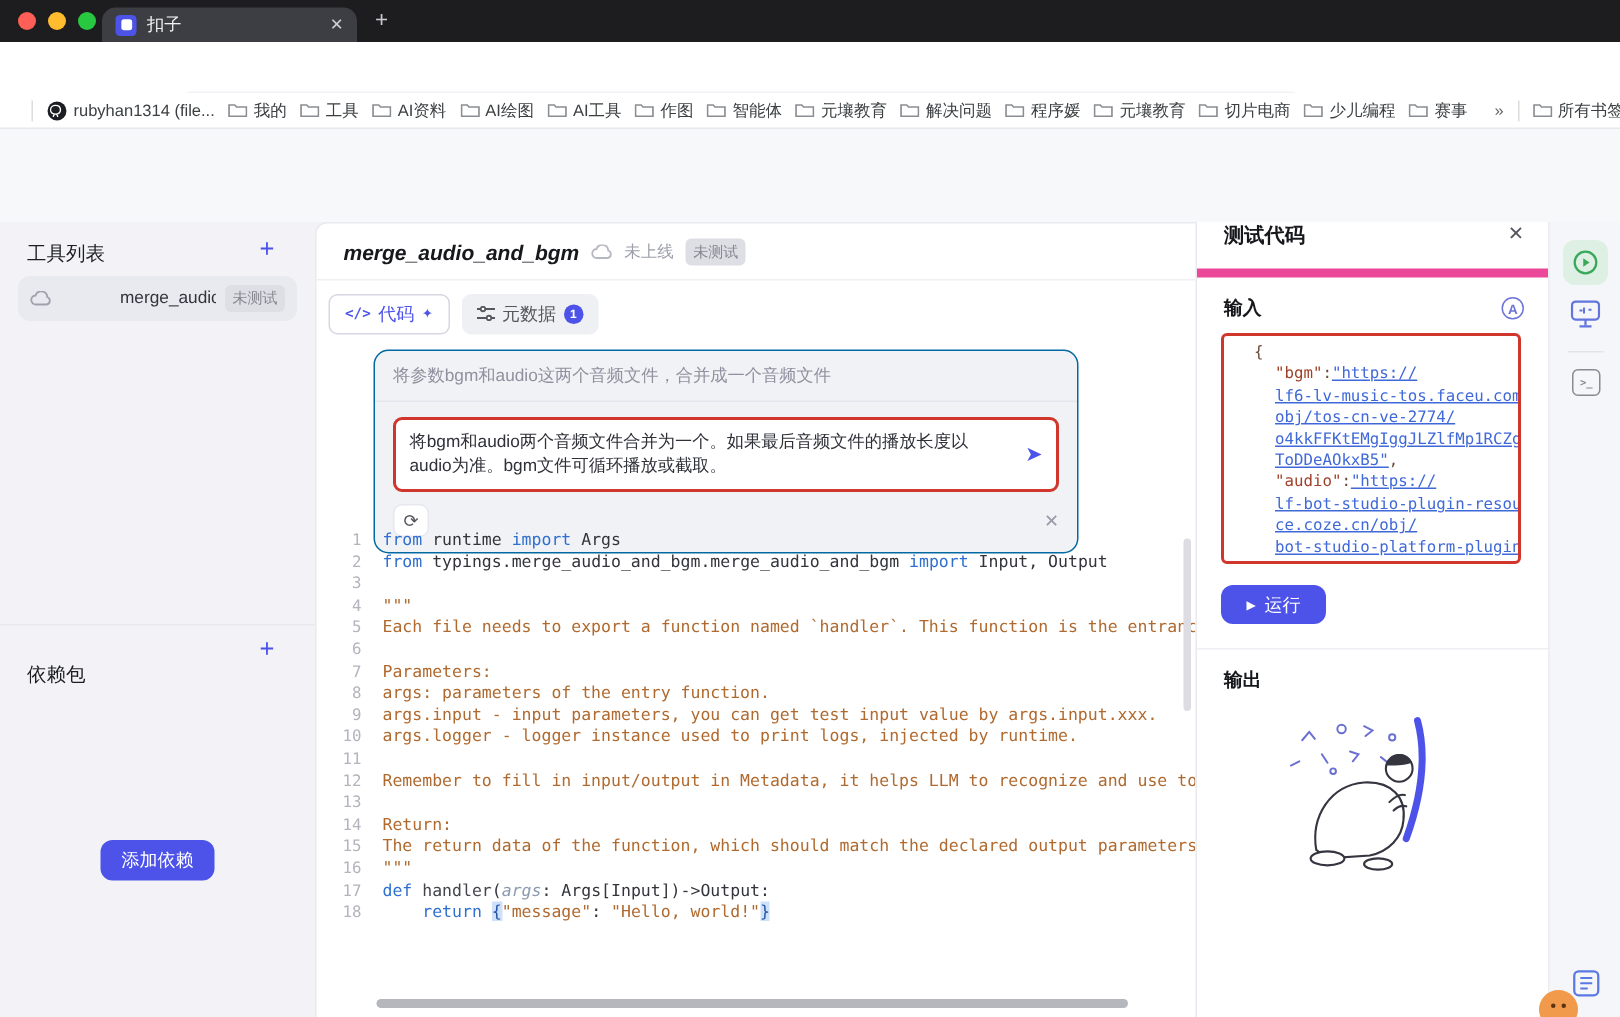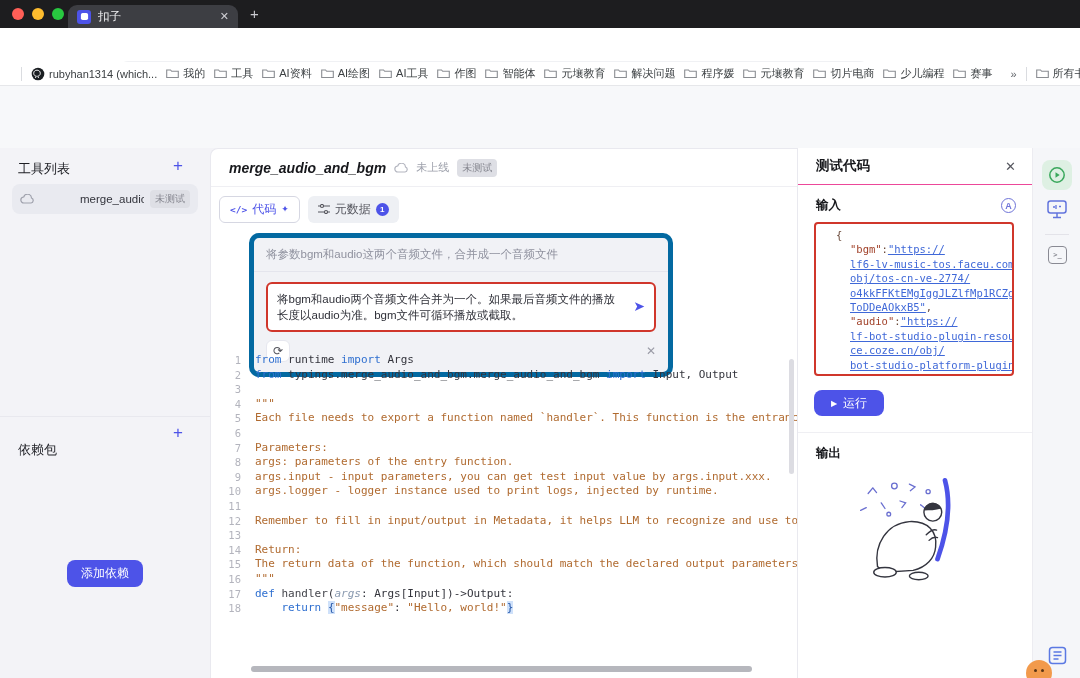--- a/index.html
+++ b/index.html
@@ -73,21 +73,21 @@
   .mtabs { height:44px; display:flex; align-items:center; padding:0 8px; gap:8px; }
   .tab-code { border:1px solid #d6d7e2; background:#fff; border-radius:6px; color:#4d53e8; display:flex; gap:5px;
               align-items:center; padding:0 10px; height:27px; font-size:12px; }
   .tab-code .angle { font-size:9.5px; font-weight:bold; font-family:"DejaVu Sans Mono",monospace; }
   .tab-code .spark { font-size:9px; }
   .tab-meta { background:#eef0f4; border-radius:6px; color:#55565e; display:flex; gap:5px; align-items:center;
               padding:0 10px; height:27px; font-size:12px; }
   .infodot { width:13px; height:13px; border-radius:50%; background:#4d53e8; color:#fff; font-size:8px; font-weight:bold;
              display:flex; align-items:center; justify-content:center; }
 
-  .aibox { position:absolute; left:38px; top:84px; width:424px; background:#f1f2f6; border:5px solid #0369a1; border-radius:10px; }
+  .aibox { position:absolute; left:38px; top:84px; width:470px; background:#f1f2f6; border:1px solid #0369a1; border-radius:10px; }
   .ai-hint { padding:9px 12px; font-size:11.5px; color:#8f919e; border-bottom:1px solid #e4e5ed; }
   .ai-input { margin:10px 12px 0 12px; background:#fff; border:2px solid #d0362b; border-radius:6px;
               padding:7px 32px 7px 9px; font-size:11.5px; color:#2f3038; line-height:16px; position:relative; }
   .send { position:absolute; right:9px; top:50%; margin-top:-9px; color:#4d53e8; font-size:14px; }
   .ai-foot { display:flex; justify-content:space-between; align-items:center; padding:8px 12px 10px 12px; }
   .refreshbtn { width:24px; height:22px; background:#fff; border:1px solid #e6e7ef; border-radius:6px;
                 display:flex; align-items:center; justify-content:center; color:#55565e; font-size:12px; }
   .aiclose { color:#9a9ba6; font-size:12px; }
 
   .code { position:absolute; left:0; top:204px; width:587px; font-family:"DejaVu Sans Mono",monospace;
@@ -95,22 +95,22 @@
   .cl { display:flex; }
   .ln { width:30px; text-align:right; color:#b3b4bd; font-size:10.5px; flex:none; }
   .ct { margin-left:14px; }
   .tok-kw{color:#2e6fd0}.tok-str{color:#b06a2f}.tok-pl{color:#33343c}
   .tok-fn{color:#44454c}.tok-prm{color:#8a9ab0;font-style:italic}
   .tok-br{background:#cfe1fa;color:#2456a8}
   .hscroll { position:absolute; left:40px; right:45px; bottom:6px; height:6px; background:#b6b7bd; border-radius:3px; }
   .vscroll { position:absolute; right:3px; top:210px; width:5px; height:115px; background:#dcdce2; border-radius:3px; }
 
   .testpanel { position:absolute; left:797px; top:0; width:235px; height:530px; background:#fff; border-left:1px solid #e9e9ef; }
-  .tp-h { height:37px; display:flex; align-items:center; justify-content:space-between; padding:0 16px 0 18px;
-          border-bottom:1px solid #ec4899; }
+  .tp-h { height:37px; display:flex; align-items:flex-start; justify-content:space-between; padding:0 16px 0 18px;
+          border-bottom:6px solid #ec4899; }
   .tp-h .t { font-size:13.5px; font-weight:bold; color:#17181c; }
   .tp-x { color:#55565e; font-size:13px; }
   .in-row { display:flex; align-items:center; justify-content:space-between; padding:12px 16px 6px 18px; }
   .in-row .t { font-size:12.5px; font-weight:bold; color:#17181c; }
   .circA { width:15px; height:15px; border:1.3px solid #6f74d8; color:#6f74d8; border-radius:50%;
            font-size:9px; font-weight:bold; display:flex; align-items:center; justify-content:center; }
   .jsonbox { margin:2px 18px 0 16px; height:154px; border:2px solid #d0362b; border-radius:4px; background:#fff;
              padding:4px 6px; font-family:"DejaVu Sans Mono",monospace; font-size:10.5px; line-height:14.4px;
              overflow:hidden; white-space:pre; }
   .jl.ind { padding-left:14px; }
@@ -206,21 +206,21 @@
           <rect x="8" y="8" width="4" height="4"></rect>
         </g>
       </svg>
     <span class="bm-div"></span>
     <span style="display:inline-flex;align-items:center;gap:9px" id="bm-list">
         <span class="bm">
           <svg width="14" height="14" viewBox="0 0 14 14">
             <circle cx="7" cy="7" r="6.3" fill="#1b1f23"></circle>
             <path d="M4.5 11c0-1 .5-1.6 1-1.9-1.6-.2-2.8-.9-2.8-2.9 0-2 1.6-3 3.3-3s3.3 1 3.3 3c0 2-1.2 2.7-2.8 2.9.5.3 1 .9 1 1.9" fill="none" stroke="#fff" stroke-width=".9"></path>
           </svg>
-          <span>rubyhan1314 (which...</span>
+          <span>rubyhan1314 (file...</span>
         </span>
         <span class="bm">
           <svg width="13" height="11" viewBox="0 0 13 11">
             <path d="M.7 2h3.8l1.2 1.3h6.6v6.2H.7z" fill="none" stroke="#8a8d92" stroke-width="1.1"></path>
           </svg>
           <span>我的</span>
         </span>
         <span class="bm">
           <svg width="13" height="11" viewBox="0 0 13 11">
             <path d="M.7 2h3.8l1.2 1.3h6.6v6.2H.7z" fill="none" stroke="#8a8d92" stroke-width="1.1"></path>

